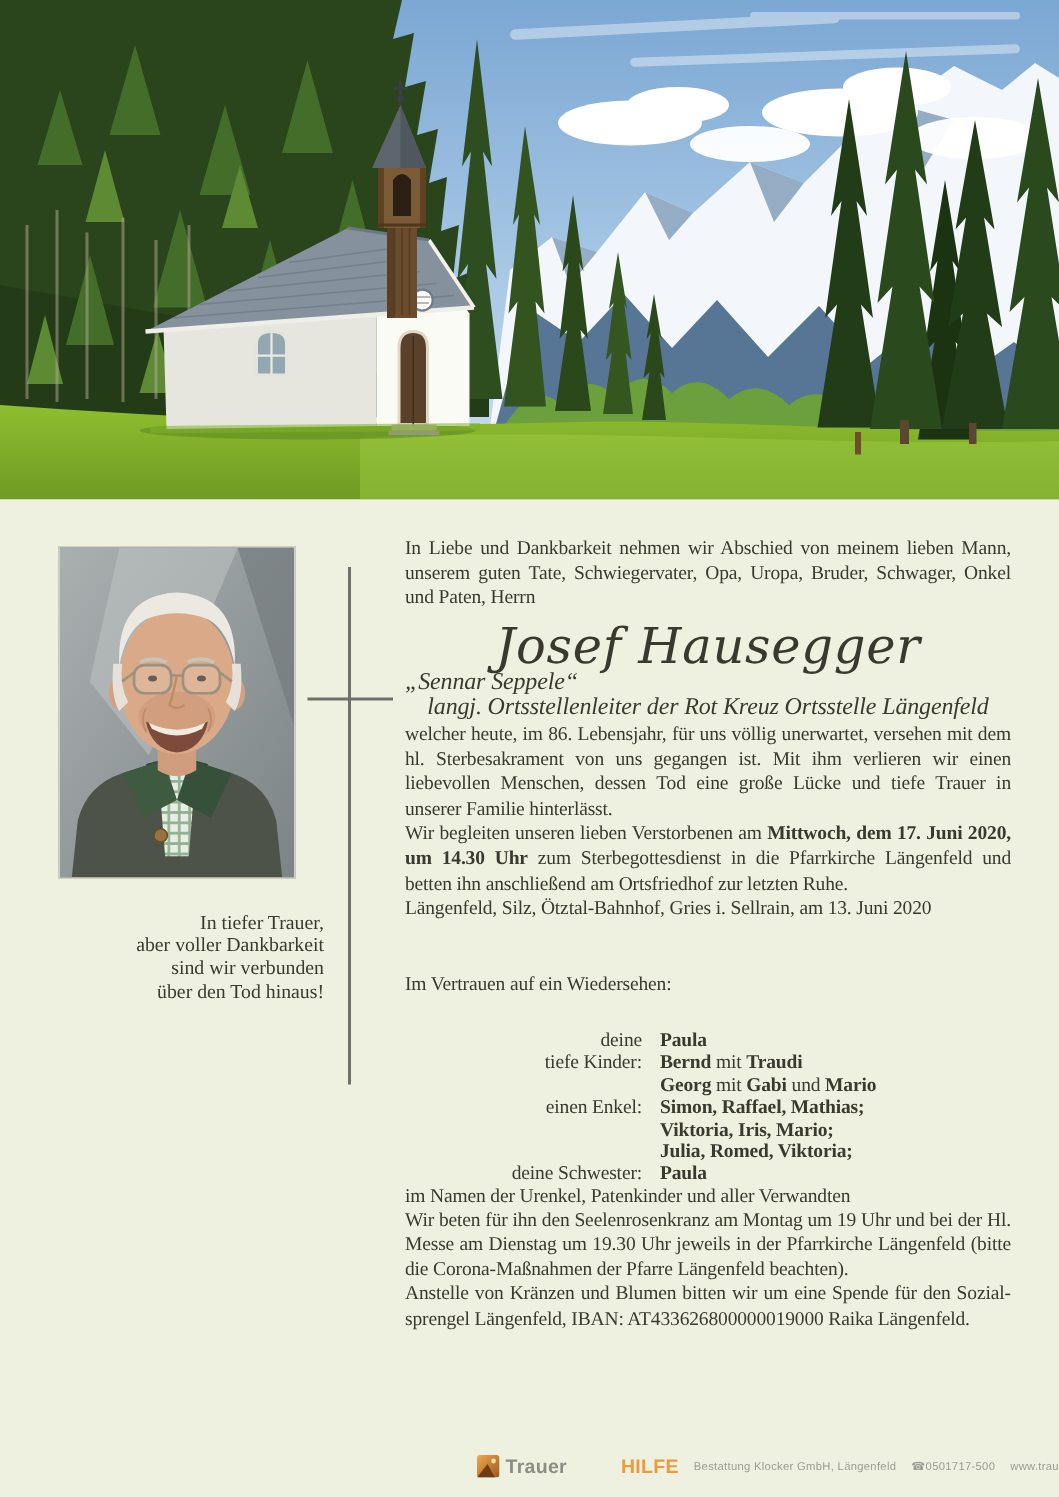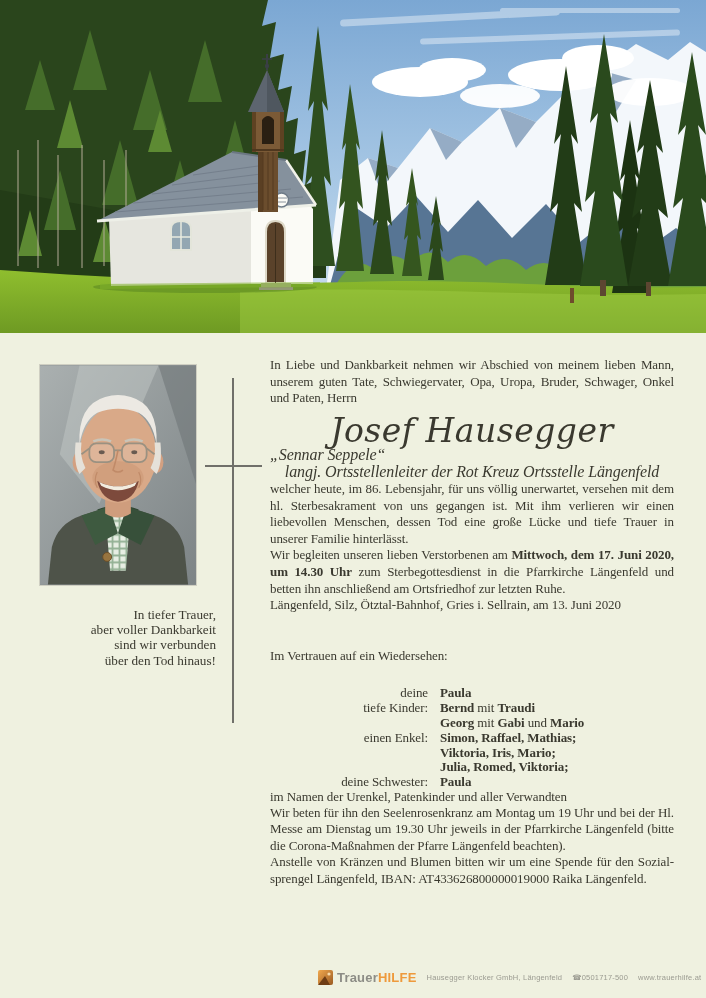--- a/index.html
+++ b/index.html
@@ -23,21 +23,21 @@
   .family{line-height:14.8px;}
   .fam-row{display:flex;}
   .fam-label{width:158px;padding-right:12px;text-align:right;flex:none;}
   .fam-value{flex:1;}
   b{font-weight:bold;}
   .famfoot{line-height:14.8px;margin-top:0;}
   .footer{position:absolute;left:318px;top:970px;display:flex;align-items:center;font-family:"Liberation Sans",sans-serif;}
   .logo-icon{display:block;margin-right:4px;}
   .brand{font-size:13px;font-weight:bold;letter-spacing:0.2px;}
   .b-trauer{color:var(--brand-gray,#8d8d86);}
-  .b-hilfe{color:var(--brand-orange,#ee9a3c);}
+  .b-hilfe{color:var(--brand-orange,#ee9a3c);margin-left:36px;}
   .f-small{font-size:7.5px;color:var(--footer-text,#9b9b91);margin-left:10px;letter-spacing:0.2px;white-space:nowrap;}
 </style>
 </head>
 <body>
 
 <div class="page">
 
   <svg class="hero" width="706" height="333" viewBox="0 0 706 333">
     <defs>
       <linearGradient id="sky" x1="0" y1="0" x2="0" y2="1">
@@ -286,18 +286,18 @@
         <linearGradient id="lg" x1="0" y1="0" x2="1" y2="1">
           <stop offset="0" stop-color="#f2a94e"></stop>
           <stop offset="1" stop-color="#9a5a22"></stop>
         </linearGradient>
       </defs>
       <rect width="15" height="15" rx="2" fill="url(#lg)"></rect>
       <path d="M0,15 L7,6 L12,15 Z" fill="#6e3d14"></path>
       <circle cx="11" cy="4" r="1.6" fill="#f7d9a8"></circle>
     </svg>
     <div class="brand"><span class="b-trauer">Trauer</span><span class="b-hilfe">HILFE</span></div>
-    <span class="f-small">Hausegger Klocker GmbH, Längenfeld</span>
+    <span class="f-small">Bestattung Klocker GmbH, Längenfeld</span>
     <span class="f-small"><span>☎</span><span>0501717-500</span></span>
     <span class="f-small">www.trauerhilfe.at</span>
   </div>
 
 </div>
 
 </body></html>

